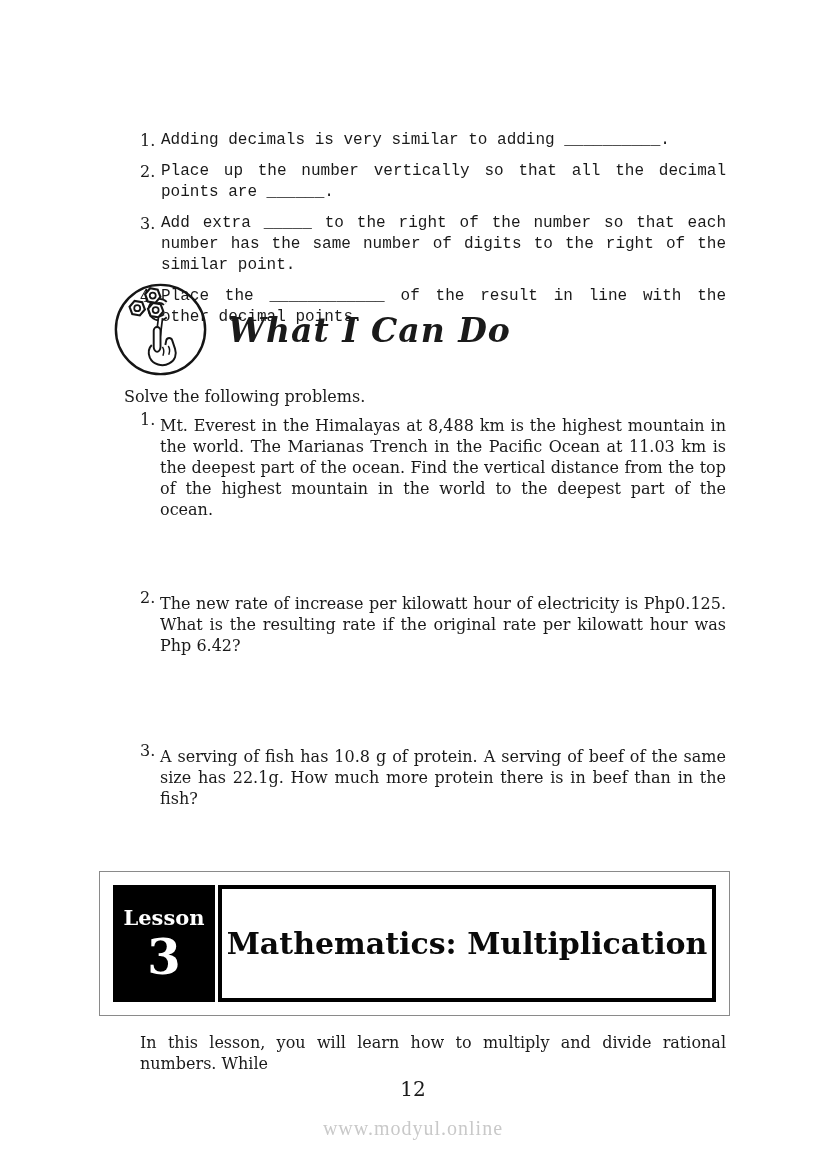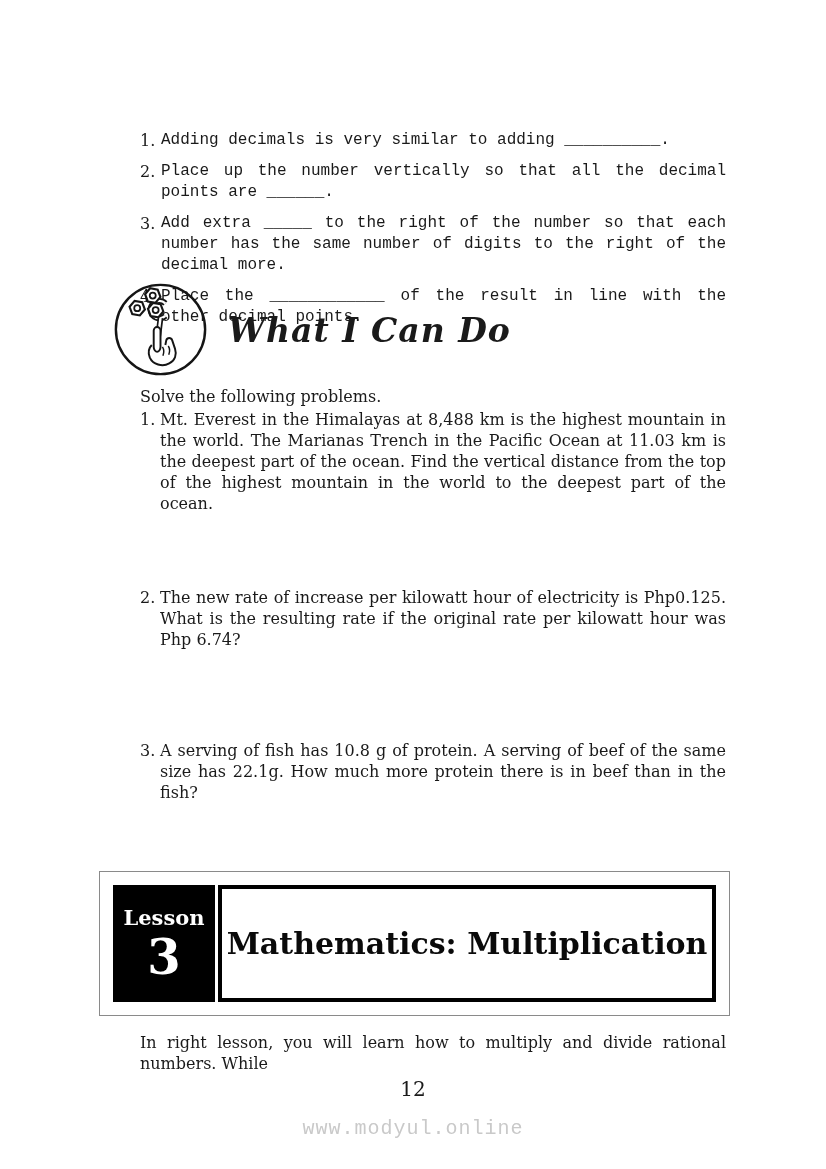--- a/index.html
+++ b/index.html
@@ -44,37 +44,37 @@
     position: absolute;
     left: 228px;
     top: 311px;
     font-size: 33px;
     font-weight: bold;
     font-style: italic;
     letter-spacing: 1px;
   }
   .instruction {
     position: absolute;
-    left: 140px;
+    left: 124px;
     top: 386px;
     font-size: 16px;
     line-height: 21px;
   }
 
   
   .problem {
     position: absolute;
     left: 140px;
     width: 586px;
     display: grid;
     grid-template-columns: 20px 1fr;
     font-size: 16px;
     line-height: 21px;
   }
-  .problem .itm-text { text-align: justify; }
+  .problem .itm-text { text-align: justify; margin-top: 6px; }
   .problem-1 { top: 409px; }
   .problem-2 { top: 587px; }
   .problem-3 { top: 740px; }
 
   
   .lesson-banner {
     position: absolute;
     left: 99px;
     top: 871px;
     width: 631px;
@@ -138,39 +138,39 @@
     font-size: 20px;
   }
   .watermark {
     position: absolute;
     left: 0;
     top: 1117px;
     width: 100%;
     text-align: center;
     font-size: 20px;
     color: #c9c9c9;
-    font-family: Liberation Mono, monospace;
+    font-family: Liberation Serif, serif;
     letter-spacing: 1px;
   }
 </style>
 </head>
 <body>
 
 <div class="review-list">
   <div class="num-item">
     <span class="itm-num">1.</span>
     <span class="itm-text">Adding decimals is very similar to adding __________.</span>
   </div>
   <div class="num-item">
     <span class="itm-num">2.</span>
     <span class="itm-text">Place up the number vertically so that all the decimal points are ______.</span>
   </div>
   <div class="num-item">
     <span class="itm-num">3.</span>
-    <span class="itm-text">Add extra _____ to the right of the number so that each number has the same number of digits to the right of the decimal more.</span>
+    <span class="itm-text">Add extra _____ to the right of the number so that each number has the same number of digits to the right of the similar point.</span>
   </div>
   <div class="num-item">
     <span class="itm-num">4.</span>
     <span class="itm-text">Place the ____________ of the result in line with the other decimal points.</span>
   </div>
 </div>
 
 <div class="section-icon">
   <svg viewBox="0 0 100 100" width="97" height="97" aria-hidden="true">
     <circle cx="50" cy="50" r="46" fill="none" stroke="#151515" stroke-width="2.5"></circle>
@@ -199,33 +199,33 @@
 <div class="section-title">What I Can Do</div>
 
 <div class="instruction">Solve the following problems.</div>
 
 <div class="problem problem-1">
   <span class="itm-num">1.</span>
   <span class="itm-text">Mt. Everest in the Himalayas at 8,488 km is the highest mountain in the world. The Marianas Trench in the Pacific Ocean at 11.03 km is the deepest part of the ocean. Find the vertical distance from the top of the highest mountain in the world to the deepest part of the ocean.</span>
 </div>
 <div class="problem problem-2">
   <span class="itm-num">2.</span>
-  <span class="itm-text">The new rate of increase per kilowatt hour of electricity is Php0.125. What is the resulting rate if the original rate per kilowatt hour was Php 6.74?</span>
+  <span class="itm-text">The new rate of increase per kilowatt hour of electricity is Php0.125. What is the resulting rate if the original rate per kilowatt hour was Php 6.42?</span>
 </div>
 <div class="problem problem-3">
   <span class="itm-num">3.</span>
   <span class="itm-text">A serving of fish has 10.8 g of protein. A serving of beef of the same size has 22.1g. How much more protein there is in beef than in the fish?</span>
 </div>
 
 <div class="lesson-banner">
   <div class="lesson-cell">
     <div class="lesson-label">Lesson</div>
     <div class="lesson-number">3</div>
   </div>
   <div class="lesson-title-cell">
     <div>Mathematics: Multiplication</div>
   </div>
 </div>
 
-<div class="intro">In right lesson, you will learn how to multiply and divide rational numbers. While</div>
+<div class="intro">In this lesson, you will learn how to multiply and divide rational numbers. While</div>
 
 <div class="page-number">12</div>
 <div class="watermark">www.modyul.online</div>
 
 </body></html>

